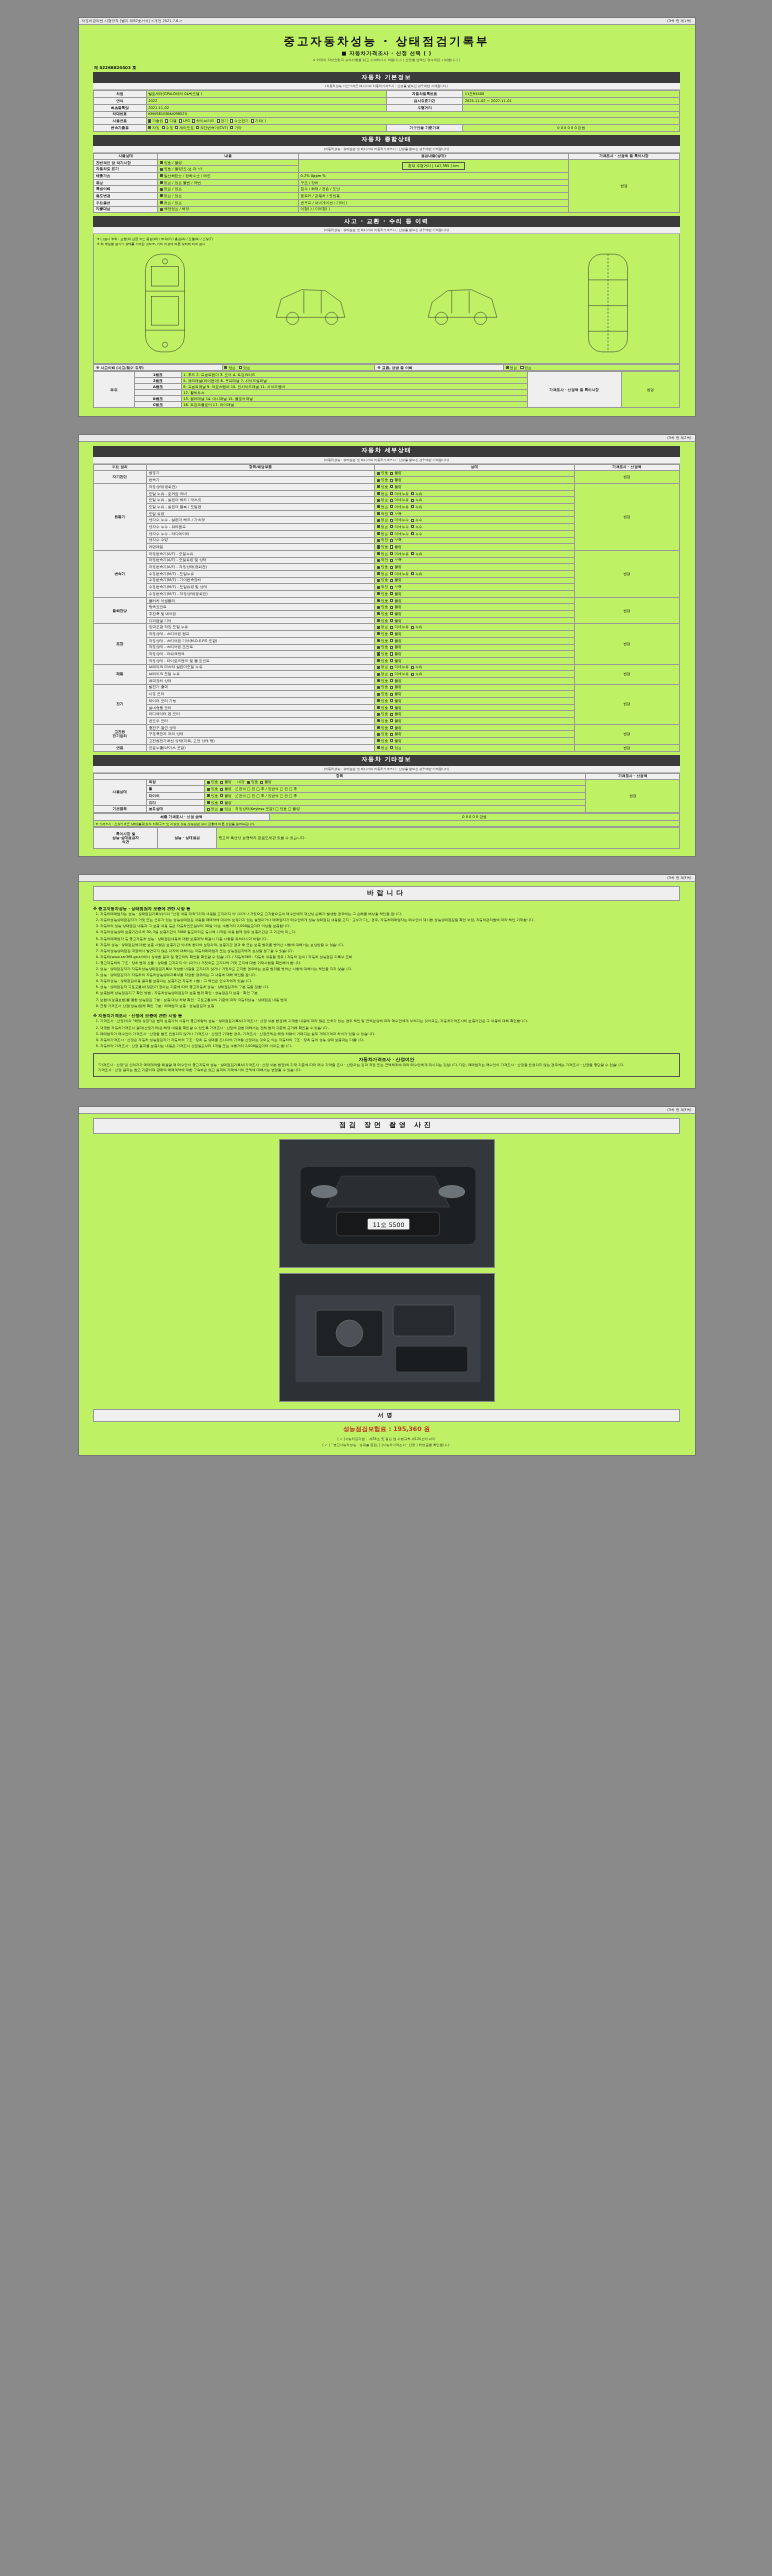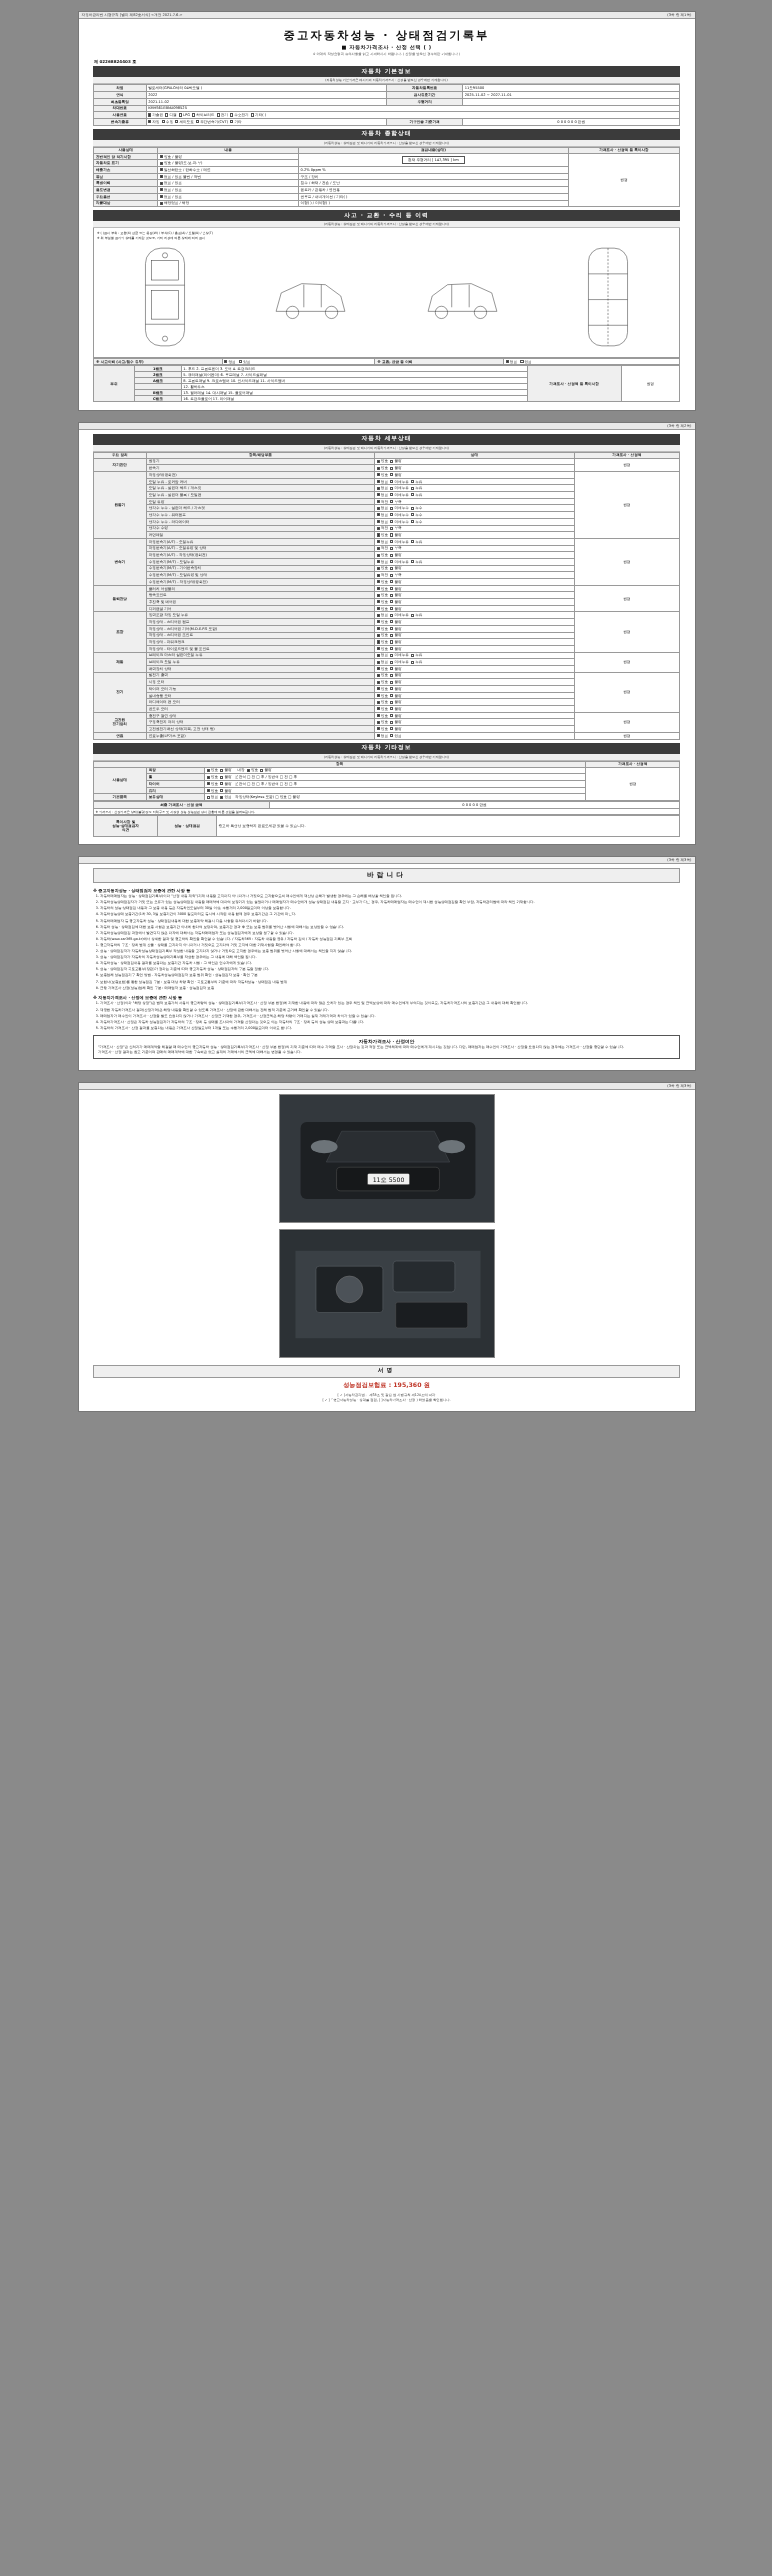--- a/index.html
+++ b/index.html
@@ -4,23 +4,23 @@
 <style>
   * { box-sizing: border-box; }
   html, body { margin:0; padding:0; }
   body {
     width:773px; height:2576px;
     background:#8a8a8a;
     font-family:"DejaVu Sans", sans-serif;
     font-size:4.6px; color:#111;
   }
   .page {
-    background:#ffffff;
+    background:#bef264;
     border:0.5px solid #777;
-    margin:11px auto;
+    margin:17px auto;
     width:618px;
     position:relative;
   }
   .page + .page { margin-top:7.2px; }
   .pgtop {
     background:#e9e9e9; border-bottom:0.5px solid #999;
     font-size:3.6px; padding:1px 3.1px; display:flex; justify-content:space-between;
     color:#333;
   }
   .inner { padding:4.1px 14.4px 7.2px 14.4px; }
@@ -620,20 +620,21 @@
     </div>
   </div>
 </div>
 
 <div class="page">
   <div class="pgtop">
     <span></span>
     <span>(3쪽 중 제3쪽)</span>
   </div>
   <div class="inner">
+    <div class="photo-title">점검 장면 촬영 사진</div>
     <div class="photos">
       <div class="photo" style="background:linear-gradient(#2b2f33 0%,#3c4146 45%,#23262a 100%);">
         <svg width="216" height="129" viewBox="0 0 420 250" style="font-size:9px">
           <rect width="420" height="250" fill="#33383d"></rect>
           <rect x="40" y="52" width="340" height="150" rx="12" fill="#1d2023"></rect>
           <polygon points="120,70 300,70 330,130 90,130" fill="#2a2e32" stroke="#4a4f55"></polygon>
           <rect x="110" y="140" width="200" height="46" rx="8" fill="#16181a" stroke="#555"></rect>
           <rect x="170" y="152" width="82" height="22" rx="3" fill="#f0f0f0" stroke="#222"></rect>
           <text x="211" y="168" font-size="12" text-anchor="middle" fill="#111" font-family="DejaVu Sans, sans-serif">11오 5500</text>
           <ellipse cx="86" cy="100" rx="26" ry="13" fill="#6d7479"></ellipse>

